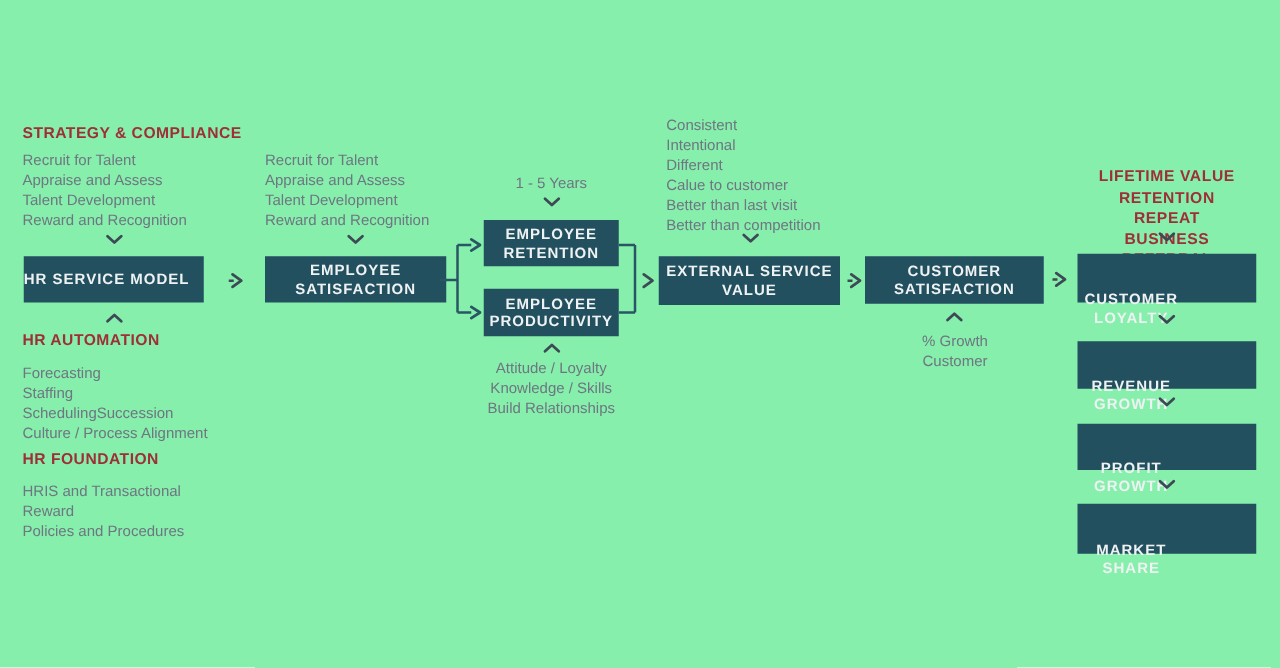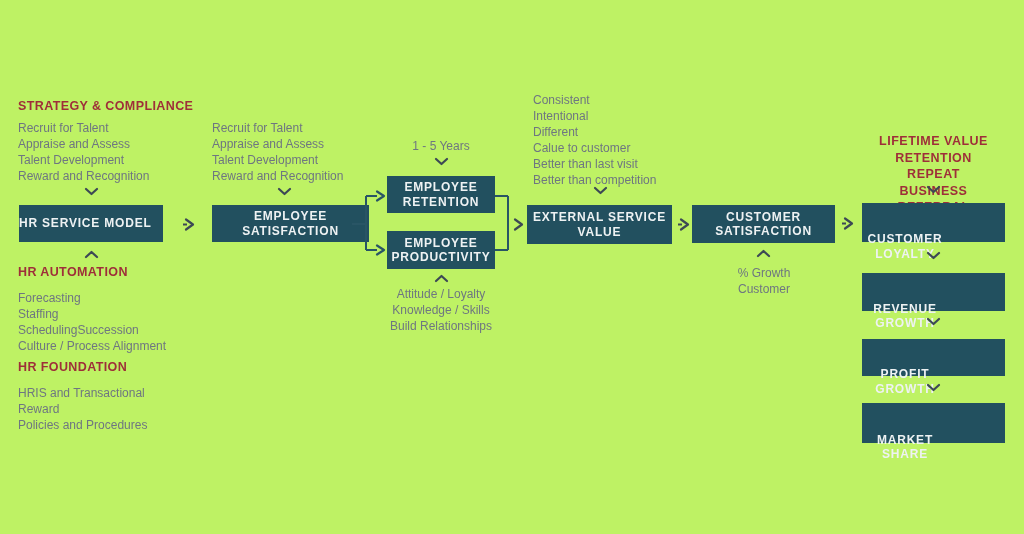--- a/index.html
+++ b/index.html
@@ -1,17 +1,17 @@
 <!DOCTYPE html>
 <html><head>
 <meta charset="utf-8">
 <style>
   html,body{margin:0;padding:0;background:#ffffff;}
   .stage{
-    position:relative;width:1024px;height:534px;background:#bef264;overflow:hidden;
+    position:relative;width:1024px;height:534px;background:#86efac;overflow:hidden;
     font-family:"Liberation Sans", sans-serif;
   }
   .h-red{
     position:absolute;color:#9e2f39;font-size:12.5px;font-weight:700;
     letter-spacing:.4px;white-space:nowrap;
   }
   .glist{position:absolute;color:#6e7681;font-size:12px;line-height:15.9px;}
   .glist div{white-space:nowrap;}
   .center{text-align:center;}
   .box{
@@ -81,21 +81,21 @@
     <div>Recruit for Talent</div>
     <div>Appraise and Assess</div>
     <div>Talent Development</div>
     <div>Reward and Recognition</div>
   </div>
   <div class="icon" style="left:277px;top:187px">
     <svg width="15" height="9" viewBox="0 0 15 9">
         <path d="M2 2 L7.5 7 L13 2" fill="none" stroke="currentColor" stroke-width="2.2" stroke-linejoin="round" stroke-linecap="round"></path>
       </svg>
   </div>
-  <div class="box" style="left:212px;top:205px;width:157px;height:37px">
+  <div class="box" style="left:212px;top:205px;width:145px;height:37px">
     <span>EMPLOYEE SATISFACTION</span>
   </div>
 
   <div class="conn" style="left:351px;top:189px">
     <svg width="38" height="72" viewBox="0 0 38 72">
       <path d="M1 35 H15" fill="none" stroke="currentColor" stroke-width="2"></path>
       <path d="M15 7 V61" fill="none" stroke="currentColor" stroke-width="2"></path>
       <path d="M15 7 H26" fill="none" stroke="currentColor" stroke-width="2"></path>
       <path d="M26 2.5 L33 7 L26 11.5" fill="none" stroke="currentColor" stroke-width="2.2" stroke-linejoin="round" stroke-linecap="round"></path>
       <path d="M15 61 H26" fill="none" stroke="currentColor" stroke-width="2"></path>

